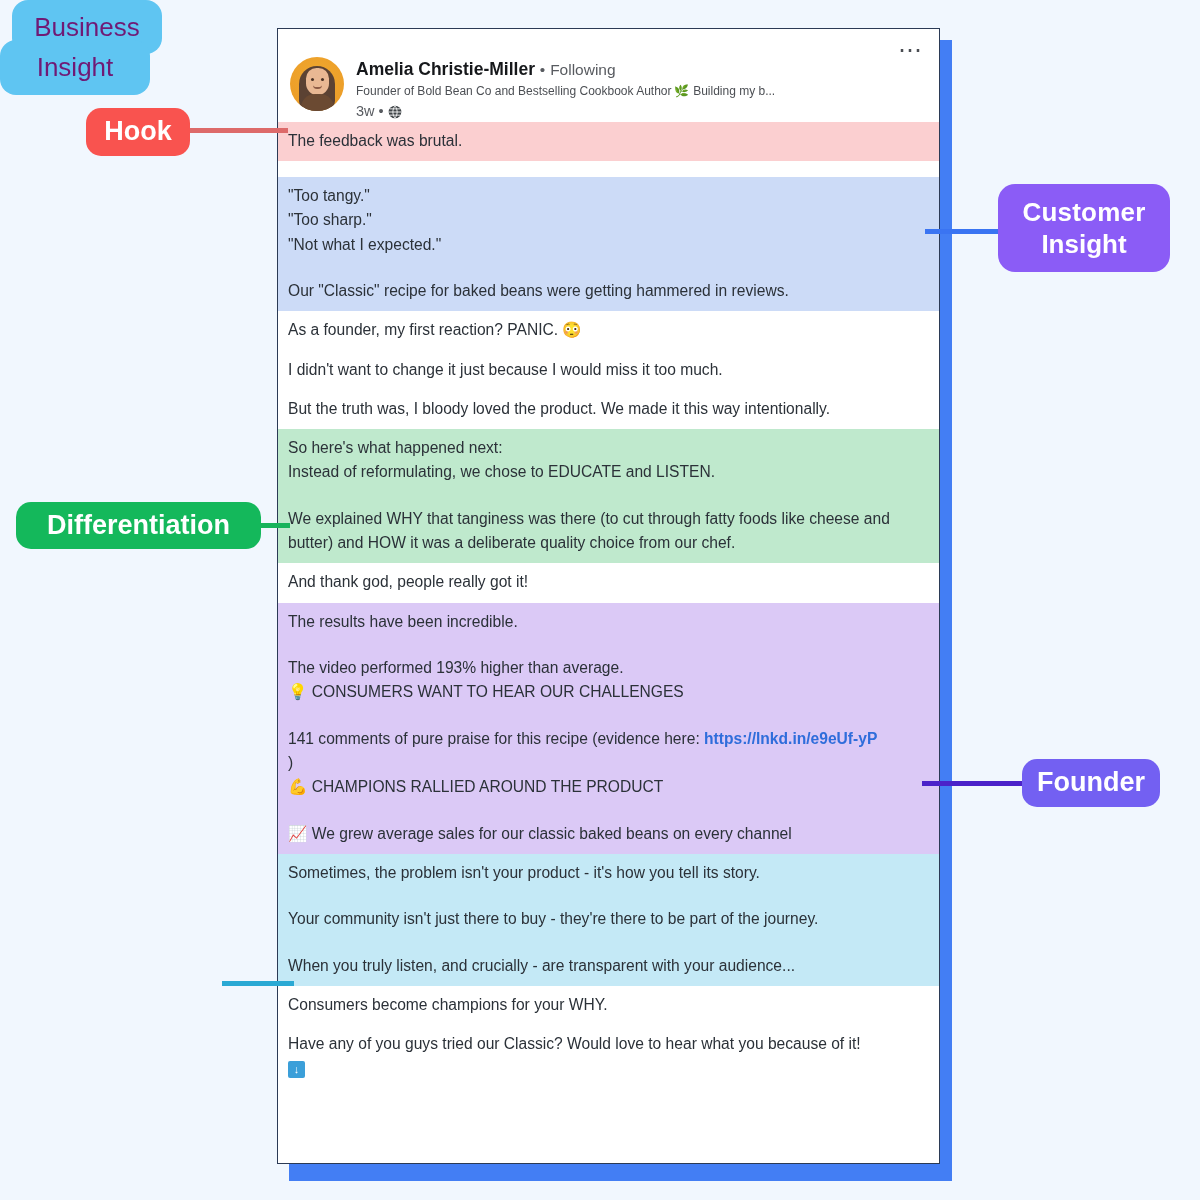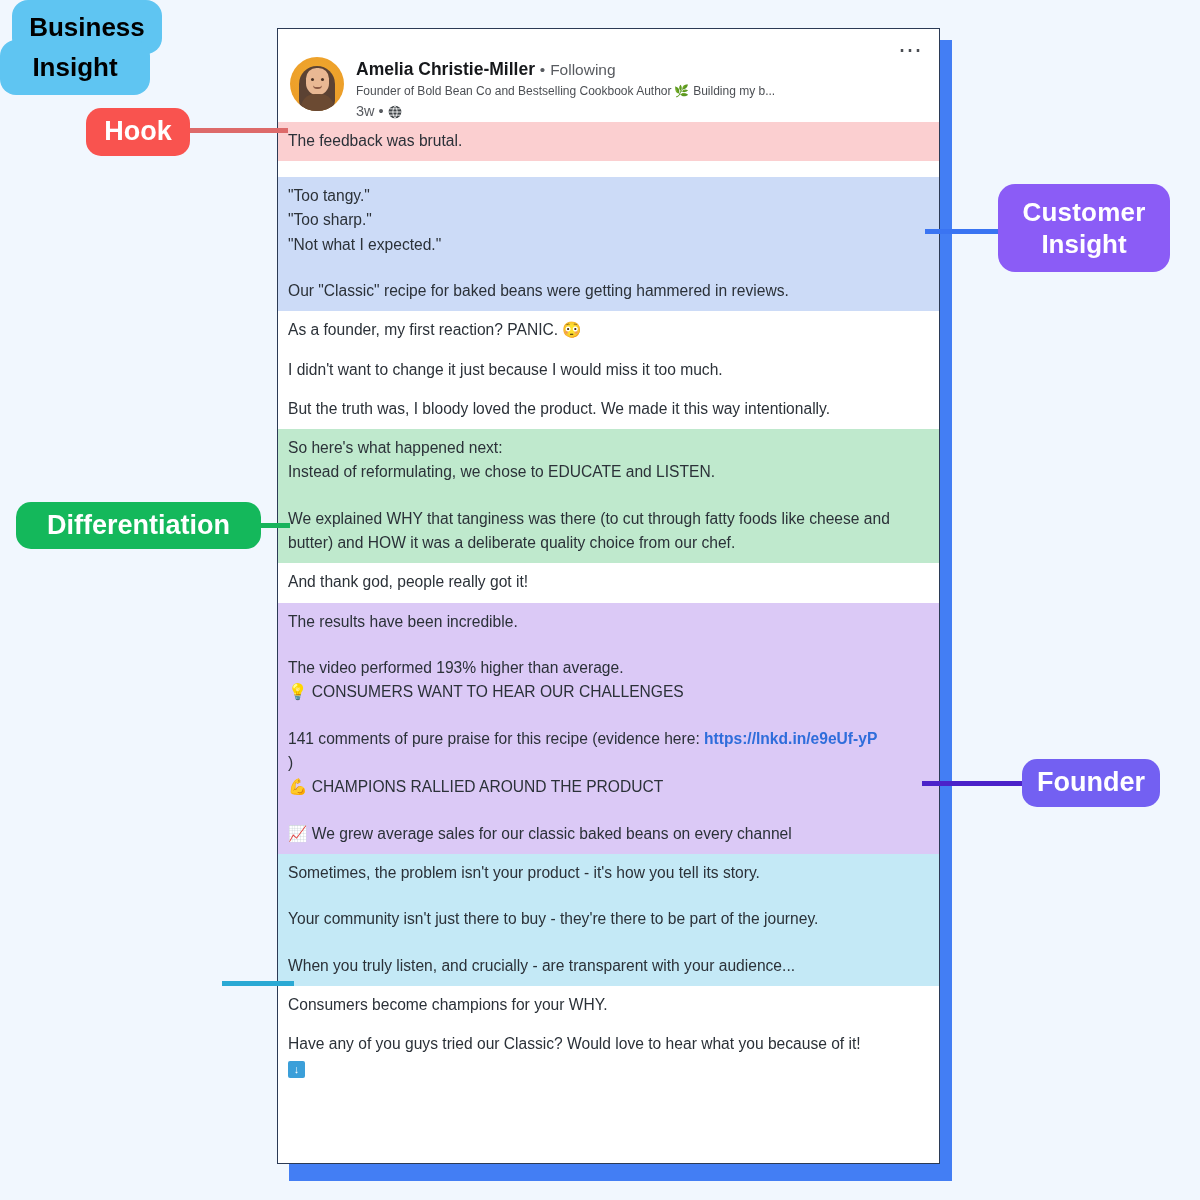--- a/index.html
+++ b/index.html
@@ -48,21 +48,21 @@
     left: 1022px; top: 759px; width: 138px; height: 48px;
     background: #7360f2; font-size: 27px;
     display: flex; align-items: center; justify-content: center;
     border-radius: 15px;
   }
   
   #pill-business { left: 62px; top: 936px; width: 162px; height: 95px; }
   #pill-business .bx {
     position: absolute; background: #5fc5f2; border-radius: 16px;
     display: flex; align-items: center; justify-content: center;
-    font-size: 26px; font-weight: bold; color: #000000;
+    font-size: 26px; font-weight: normal; color: #701a75;
   }
   #pill-business .bx1 { left: 12px; top: 0;  width: 150px; height: 54px; }
   #pill-business .bx2 { left: 0;   top: 40px; width: 150px; height: 55px; }
 
   
   .conn { position: absolute; z-index: 35; }
   #conn-hook     { left: 188px;  top: 128px; width: 100px; height: 5px;  background: #dd6a6a; }
   #conn-customer { left: 925px;  top: 229px; width: 76px;  height: 5px;  background: #3a74f2; }
   #conn-diff     { left: 258px;  top: 523px; width: 32px;  height: 5px;  background: #17b35b; }
   #conn-results  { left: 922px;  top: 781px; width: 104px; height: 5px;  background: #4b22c9; }

